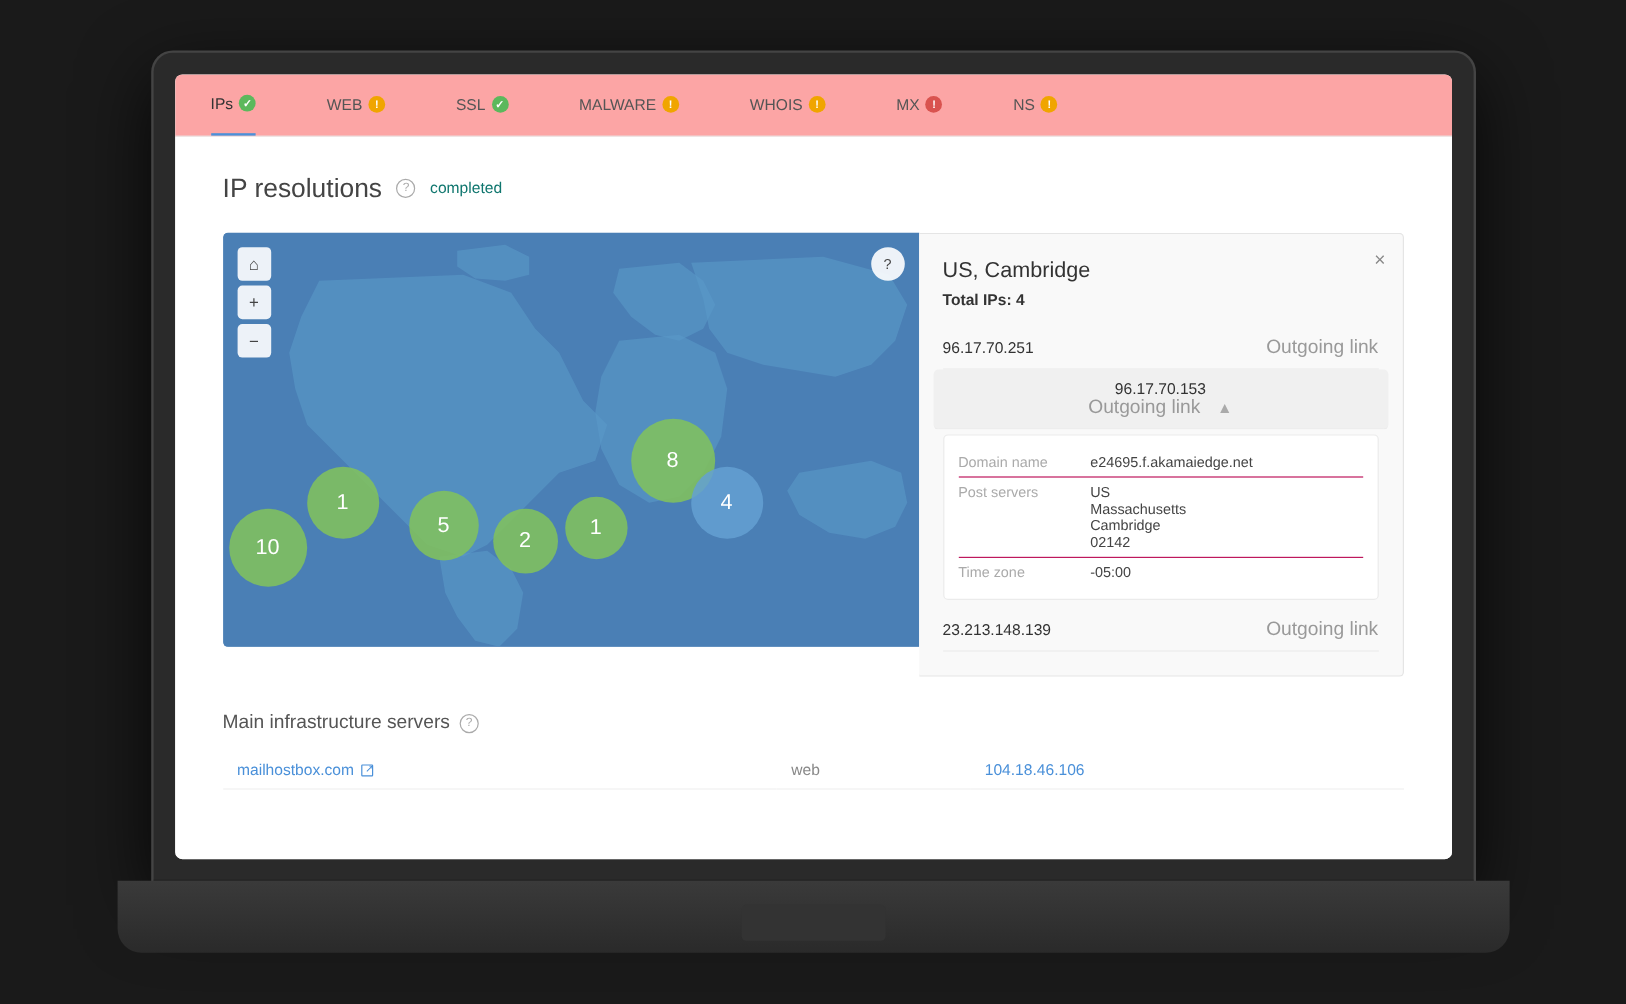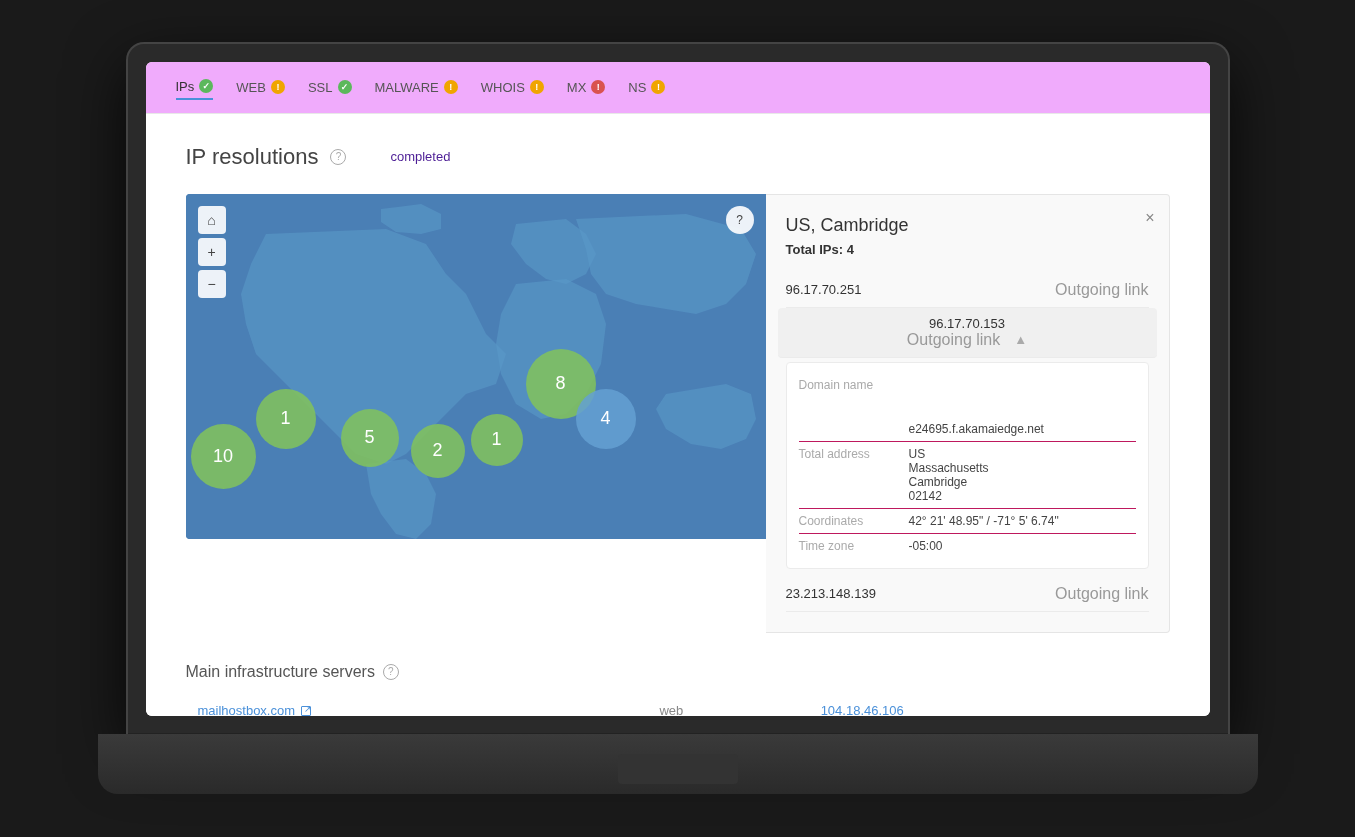--- a/index.html
+++ b/index.html
@@ -58,27 +58,26 @@
       transform: translateX(-50%);
       width: 120px;
       height: 30px;
       background: #333;
       border-radius: 4px;
     }
 
     
     .nav-bar {
       display: flex;
-      align-items: center;
       padding: 0 30px;
       height: 52px;
       border-bottom: 1px solid #e8e8e8;
-      background: #f0abfc;
+      background: #fca5a5;
       flex-shrink: 0;
-      gap: 23px;
+      gap: 59px;
     }
 
     .nav-item {
       display: flex;
       align-items: center;
       gap: 5px;
       font-size: 13px;
       color: #555;
       cursor: pointer;
       padding: 4px 0;
@@ -132,24 +131,23 @@
       border-radius: 50%;
       display: inline-flex;
       align-items: center;
       justify-content: center;
       font-size: 10px;
       color: #aaa;
       cursor: pointer;
     }
 
     .status-completed {
-      color: #4c1d95;
+      color: #0f766e;
       font-size: 13px;
       font-weight: 500;
-      margin-left: 32px;
     }
 
     
     .map-panel-container {
       display: flex;
       gap: 0;
       margin-bottom: 30px;
     }
 
     .map-area {
@@ -483,32 +481,28 @@
                 <div class="ip-row ip-row-highlighted">
                   <span class="ip-addr">96.17.70.153</span>
                   <div style="display: flex; align-items: center; gap: 6px;">
                     <span class="outgoing-link">Outgoing link</span>
                     <span class="expand-icon">▲</span>
                   </div>
                 </div>
                 <div class="ip-details">
                   <div class="ip-detail-row">
                     <span class="ip-detail-label">Domain name</span>
-                    <span class="ip-detail-value" style="white-space: pre-line; margin-top: 44px;">e24695.f.akamaiedge.net</span>
+                    <span class="ip-detail-value" style="white-space: pre-line;">e24695.f.akamaiedge.net</span>
                   </div>
                   <div class="ip-detail-row">
-                    <span class="ip-detail-label">Total address</span>
+                    <span class="ip-detail-label">Post servers</span>
                     <span class="ip-detail-value" style="white-space: pre-line;">US
 Massachusetts
 Cambridge
 02142</span>
-                  </div>
-                  <div class="ip-detail-row">
-                    <span class="ip-detail-label">Coordinates</span>
-                    <span class="ip-detail-value" style="white-space: pre-line;">42° 21' 48.95" / -71° 5' 6.74"</span>
                   </div>
                   <div class="ip-detail-row">
                     <span class="ip-detail-label">Time zone</span>
                     <span class="ip-detail-value" style="white-space: pre-line;">-05:00</span>
                   </div>
                 </div>
                 <div class="ip-row">
                   <span class="ip-addr">23.213.148.139</span>
                   <div style="display: flex; align-items: center; gap: 6px;">
                     <span class="outgoing-link">Outgoing link</span>

